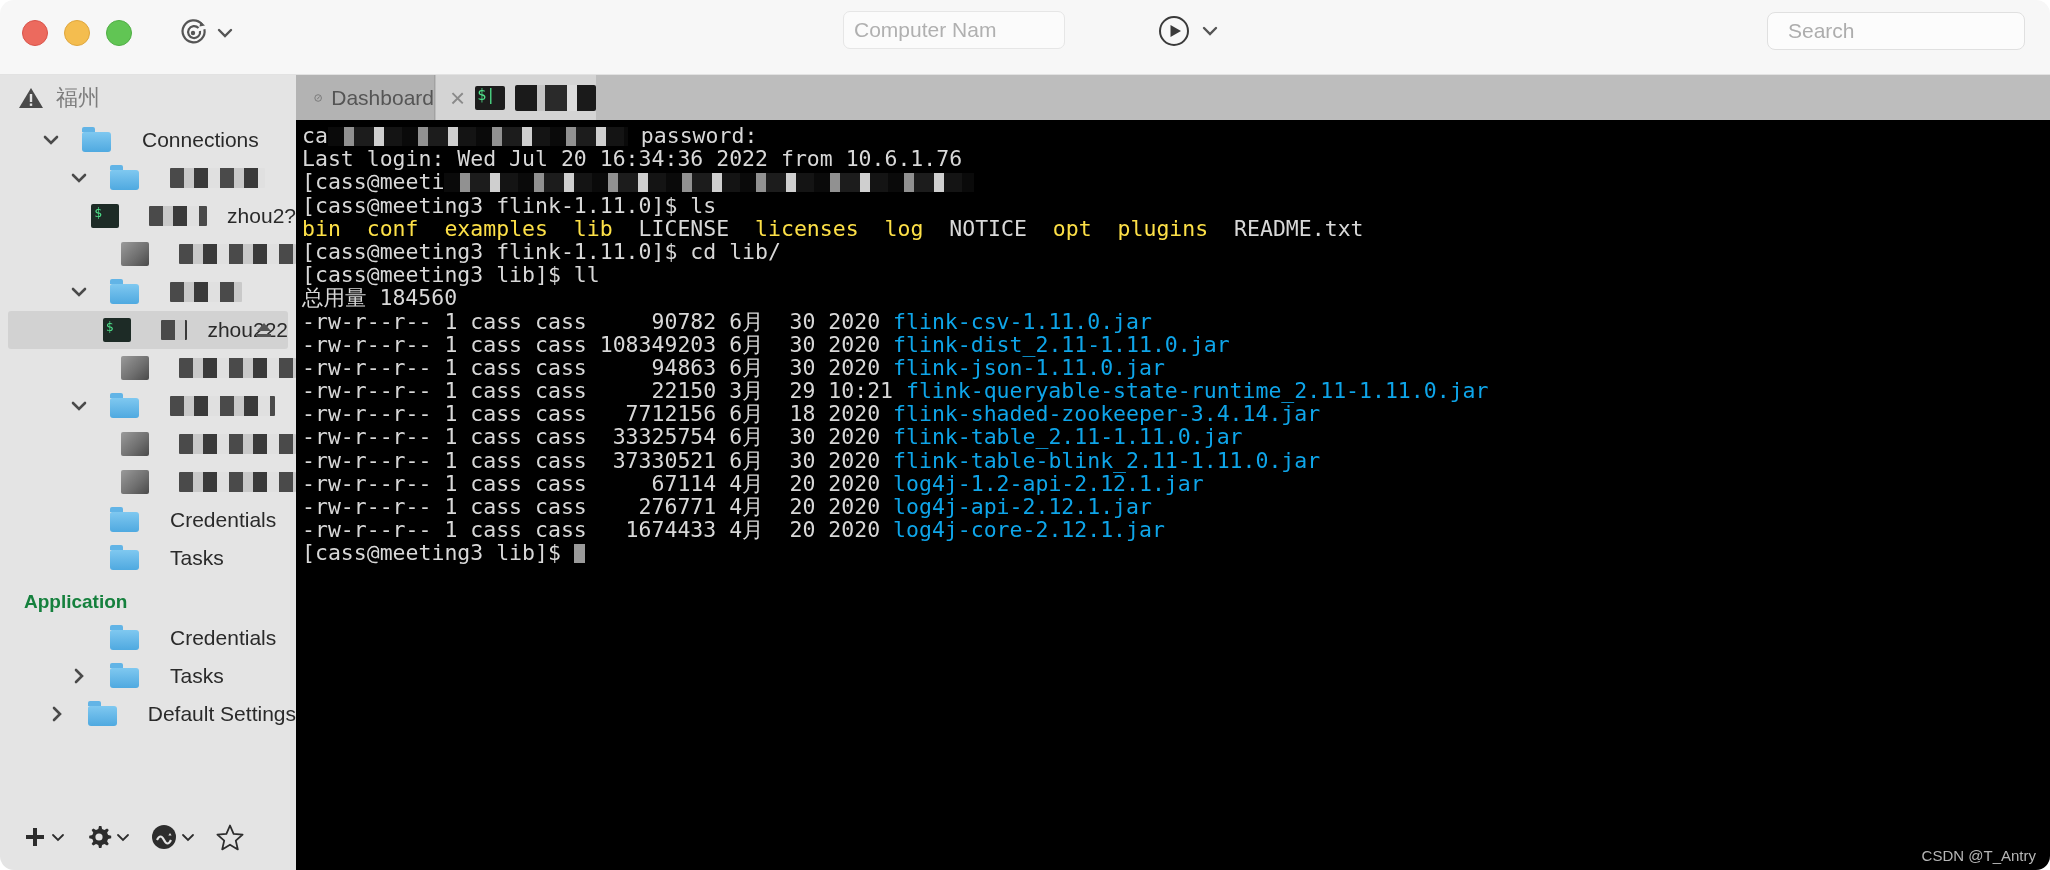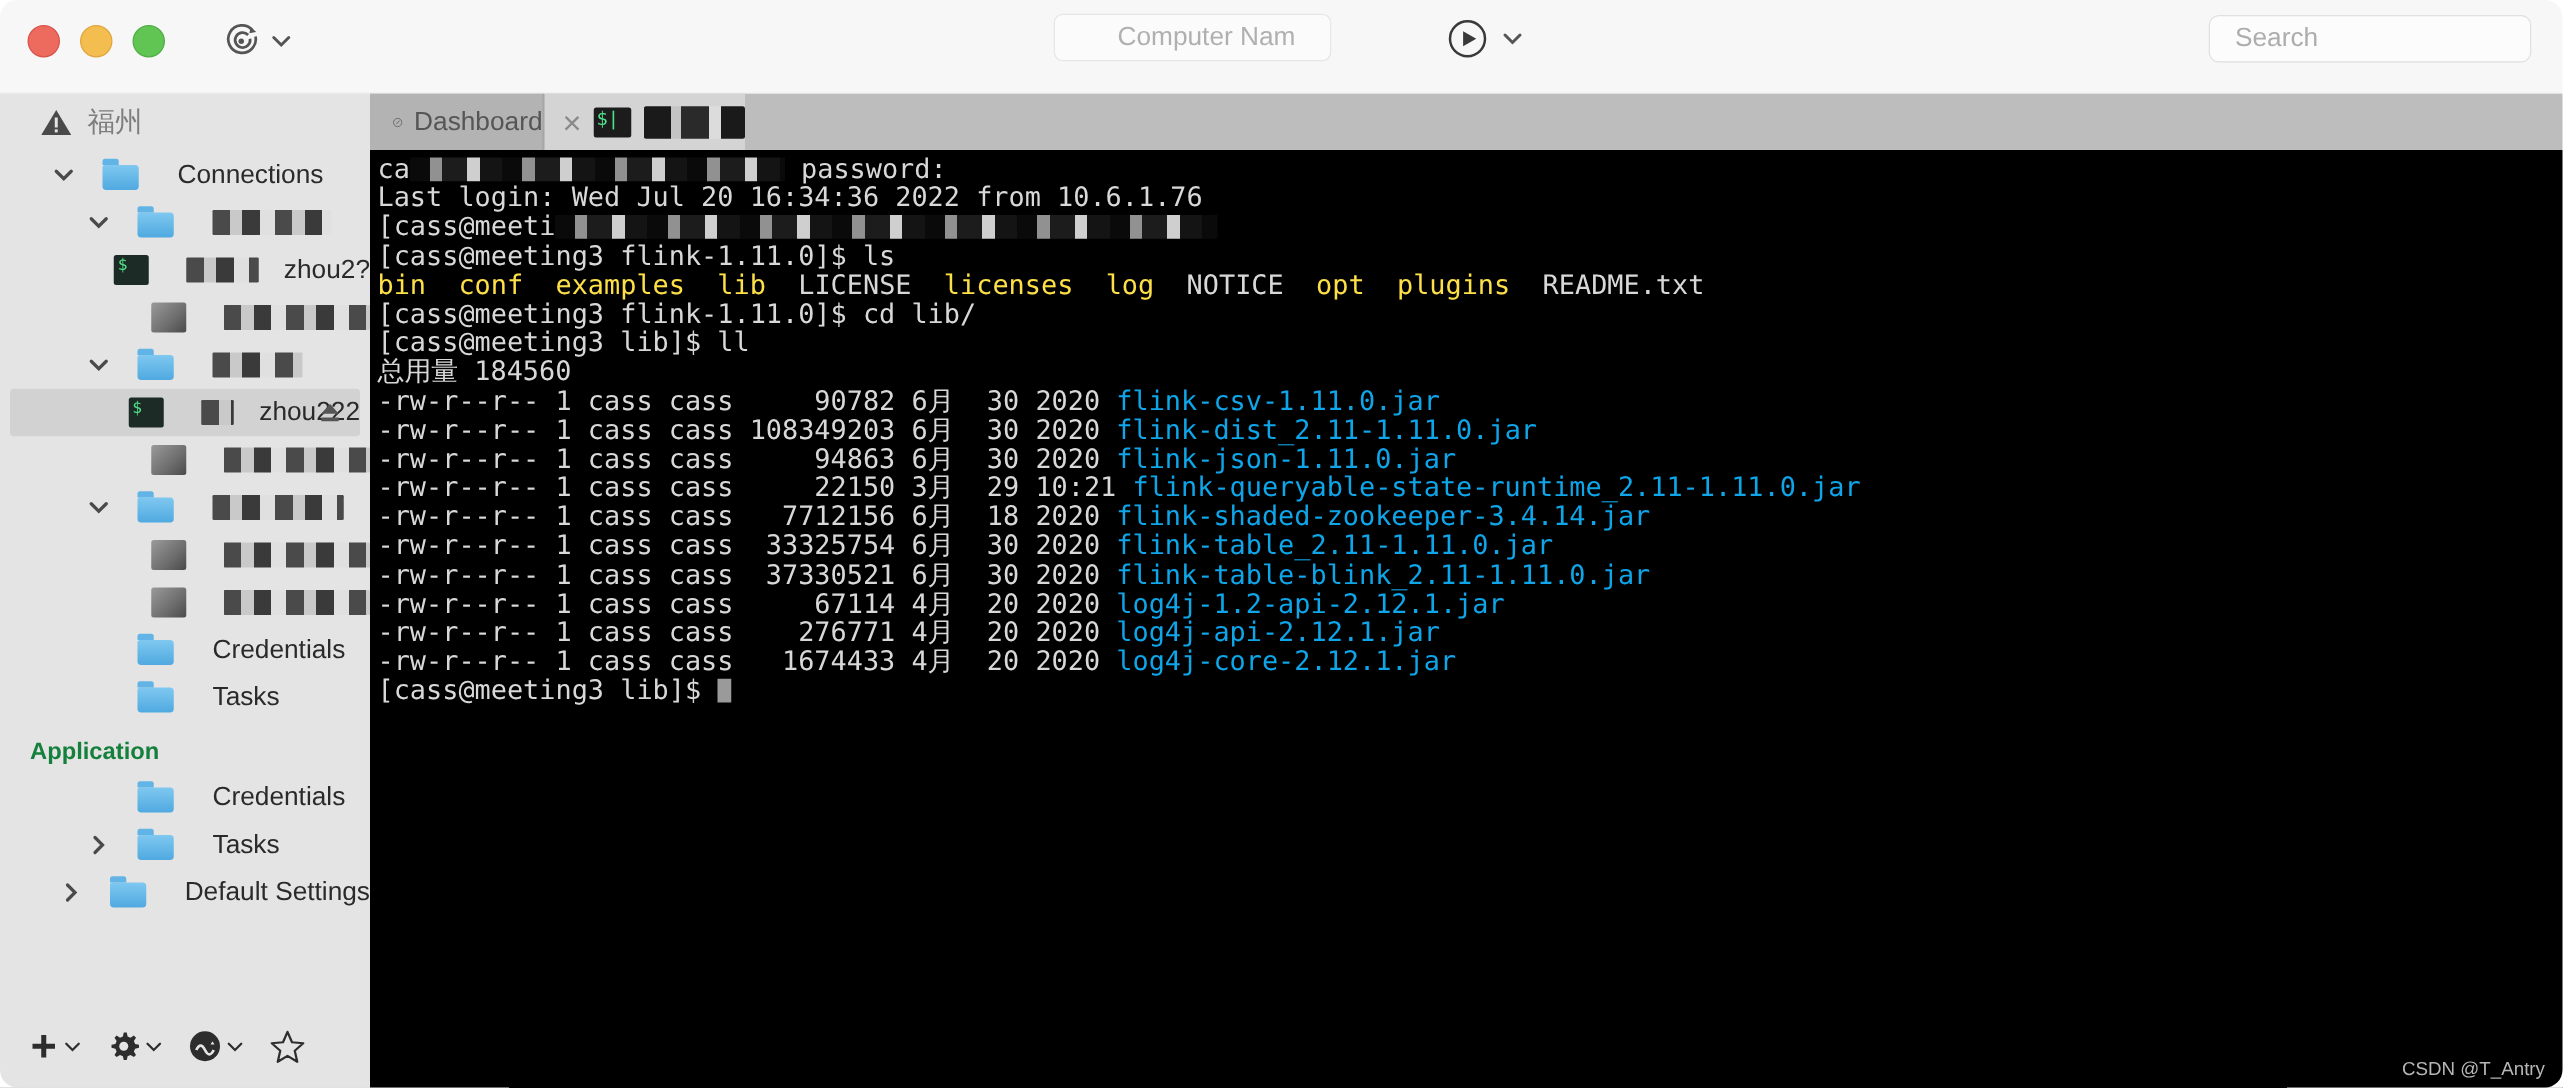--- a/index.html
+++ b/index.html
@@ -62,21 +62,20 @@
   .name-field-wrap {
     position: absolute;
     left: 843px; top: 11px;
     width: 222px; height: 38px;
     display: flex;
     background: #fbfbfb;
     border: 1px solid #e6e6e6;
     border-radius: 7px;
     box-sizing: border-box;
     overflow: hidden;
-    padding-left: 40px;
   }
   .name-field {
     flex: 1;
     border: none;
     outline: none;
     background: transparent;
     font-family: "Liberation Sans", sans-serif;
     font-size: 21px;
     color: #5b5b5b;
     padding: 0 10px;
@@ -171,21 +170,21 @@
     position: absolute;
     left: 0; top: -5px;
     width: 13px; height: 5px;
     background: #62b4e6;
     border-radius: 2px 2px 0 0;
   }
   .lbl { font-size: 21px; color: #2a2a2a; }
   .warn-row {
     height: 46px;
     display: flex; align-items: center;
-    padding-left: 32px;
+    padding-left: 18px;
     gap: 12px;
   }
   .warn-lbl { font-size: 22px; color: #7d7d7d; }
   .section-hdr {
     font-size: 19px;
     font-weight: bold;
     color: #15803d;
     padding: 14px 0 6px 24px;
   }
   

